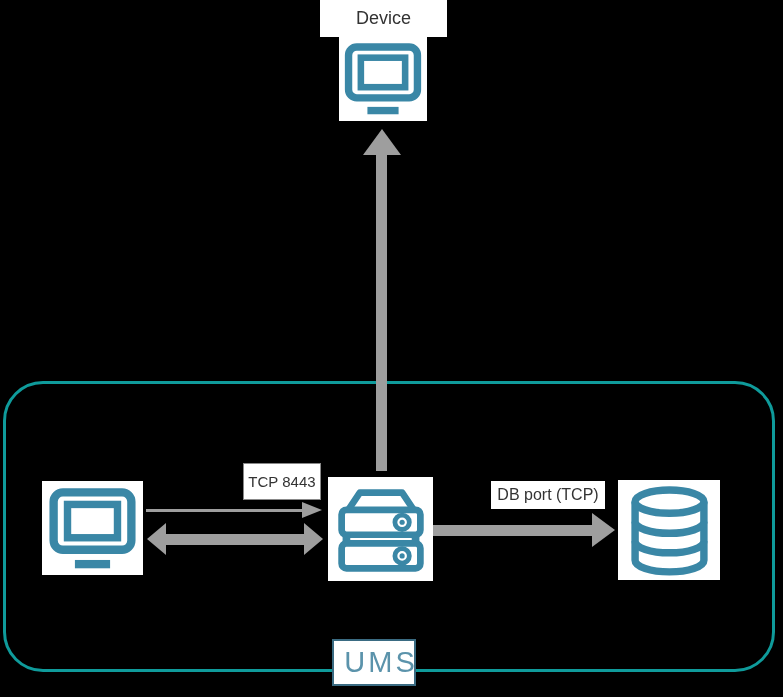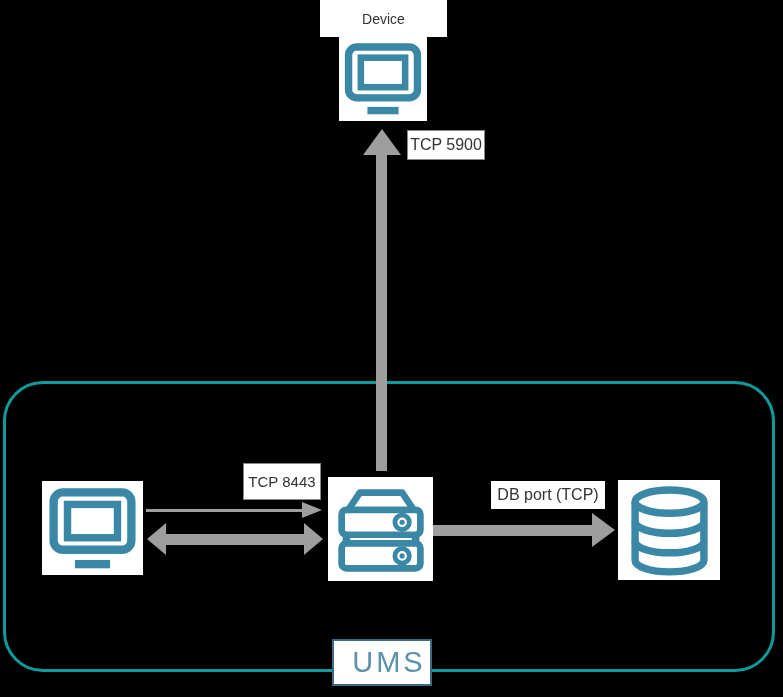--- a/index.html
+++ b/index.html
@@ -16,31 +16,31 @@
     position:relative;width:783px;height:697px;background:var(--bg);
     overflow:hidden;font-family:"Liberation Sans",sans-serif;
   }
   .abs{position:absolute;}
   
   .label-box{
     background:#ffffff;color:var(--label-text);
     display:flex;align-items:center;justify-content:center;
     box-sizing:border-box;white-space:nowrap;
   }
-  .label-device{left:320px;top:0;width:127px;height:37px;font-size:14px;}
+  .label-device{left:320px;top:0;width:127px;height:37px;font-size:18px;}
   .label-tcp5900{left:407px;top:130px;width:78px;height:30px;font-size:16px;border:1px solid #888;}
   .label-tcp8443{left:243px;top:463px;width:78px;height:37px;font-size:15px;border:1px solid #888;}
   .label-dbport{left:491px;top:481px;width:114px;height:28px;font-size:16px;}
   
   .ums-container{
     left:3px;top:381px;width:772px;height:291px;box-sizing:border-box;
     border:3px solid var(--container-border);border-radius:40px;z-index:1;
   }
   .ums-label-box{
-    left:332px;top:639px;width:100px;height:47px;box-sizing:border-box;
+    left:332px;top:639px;width:84px;height:47px;box-sizing:border-box;
     background:#ffffff;border:2px solid var(--ums-border);z-index:5;
     display:flex;align-items:center;justify-content:center;
     color:var(--ums-text);font-size:29px;font-weight:300;letter-spacing:3px;padding-left:14px;
   }
   
   .icon-plate{background:#ffffff;display:flex;align-items:center;justify-content:center;z-index:3;}
   .plate-device{left:339px;top:37px;width:88px;height:84px;}
   .plate-console{left:42px;top:481px;width:101px;height:94px;}
   .plate-server{left:328px;top:477px;width:105px;height:104px;}
   .plate-db{left:618px;top:480px;width:102px;height:100px;}
@@ -84,21 +84,20 @@
       <svg width="82" height="78" viewBox="0 0 100 94">
         <g stroke="currentColor" fill="none">
           <rect x="8" y="8" width="84" height="62" rx="10" fill="#ffffff" stroke-width="9"></rect>
           <rect x="23" y="21" width="54" height="36" stroke-width="8"></rect>
           <rect x="31" y="81" width="38" height="9" fill="currentColor" stroke="none"></rect>
         </g>
       </svg>
     </span>
   </div>
 
-  <div class="abs label-box label-tcp5900">TCP 5900</div>
 
   <div class="abs icon-plate plate-console">
     <span>
       <svg width="93" height="87" viewBox="0 0 100 94">
         <g stroke="currentColor" fill="none">
           <rect x="8" y="8" width="84" height="62" rx="10" fill="#ffffff" stroke-width="9"></rect>
           <rect x="23" y="21" width="54" height="36" stroke-width="8"></rect>
           <rect x="31" y="81" width="38" height="9" fill="currentColor" stroke="none"></rect>
         </g>
       </svg>

